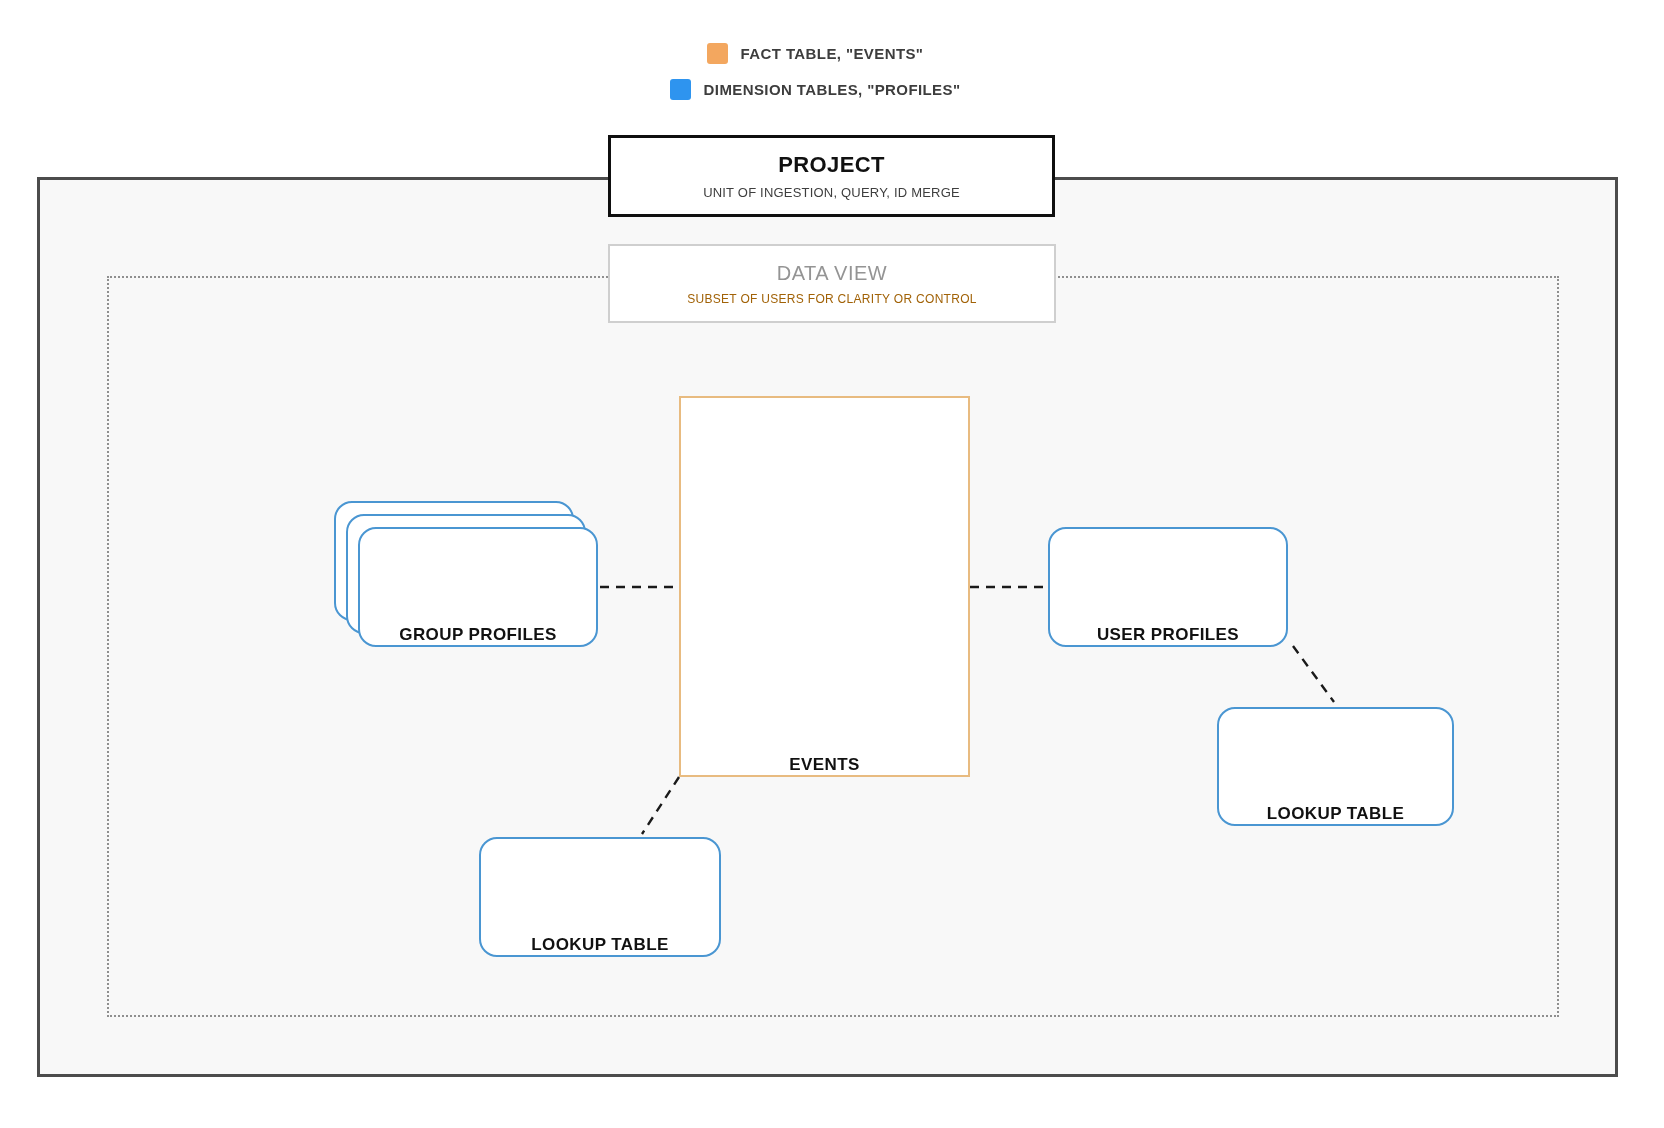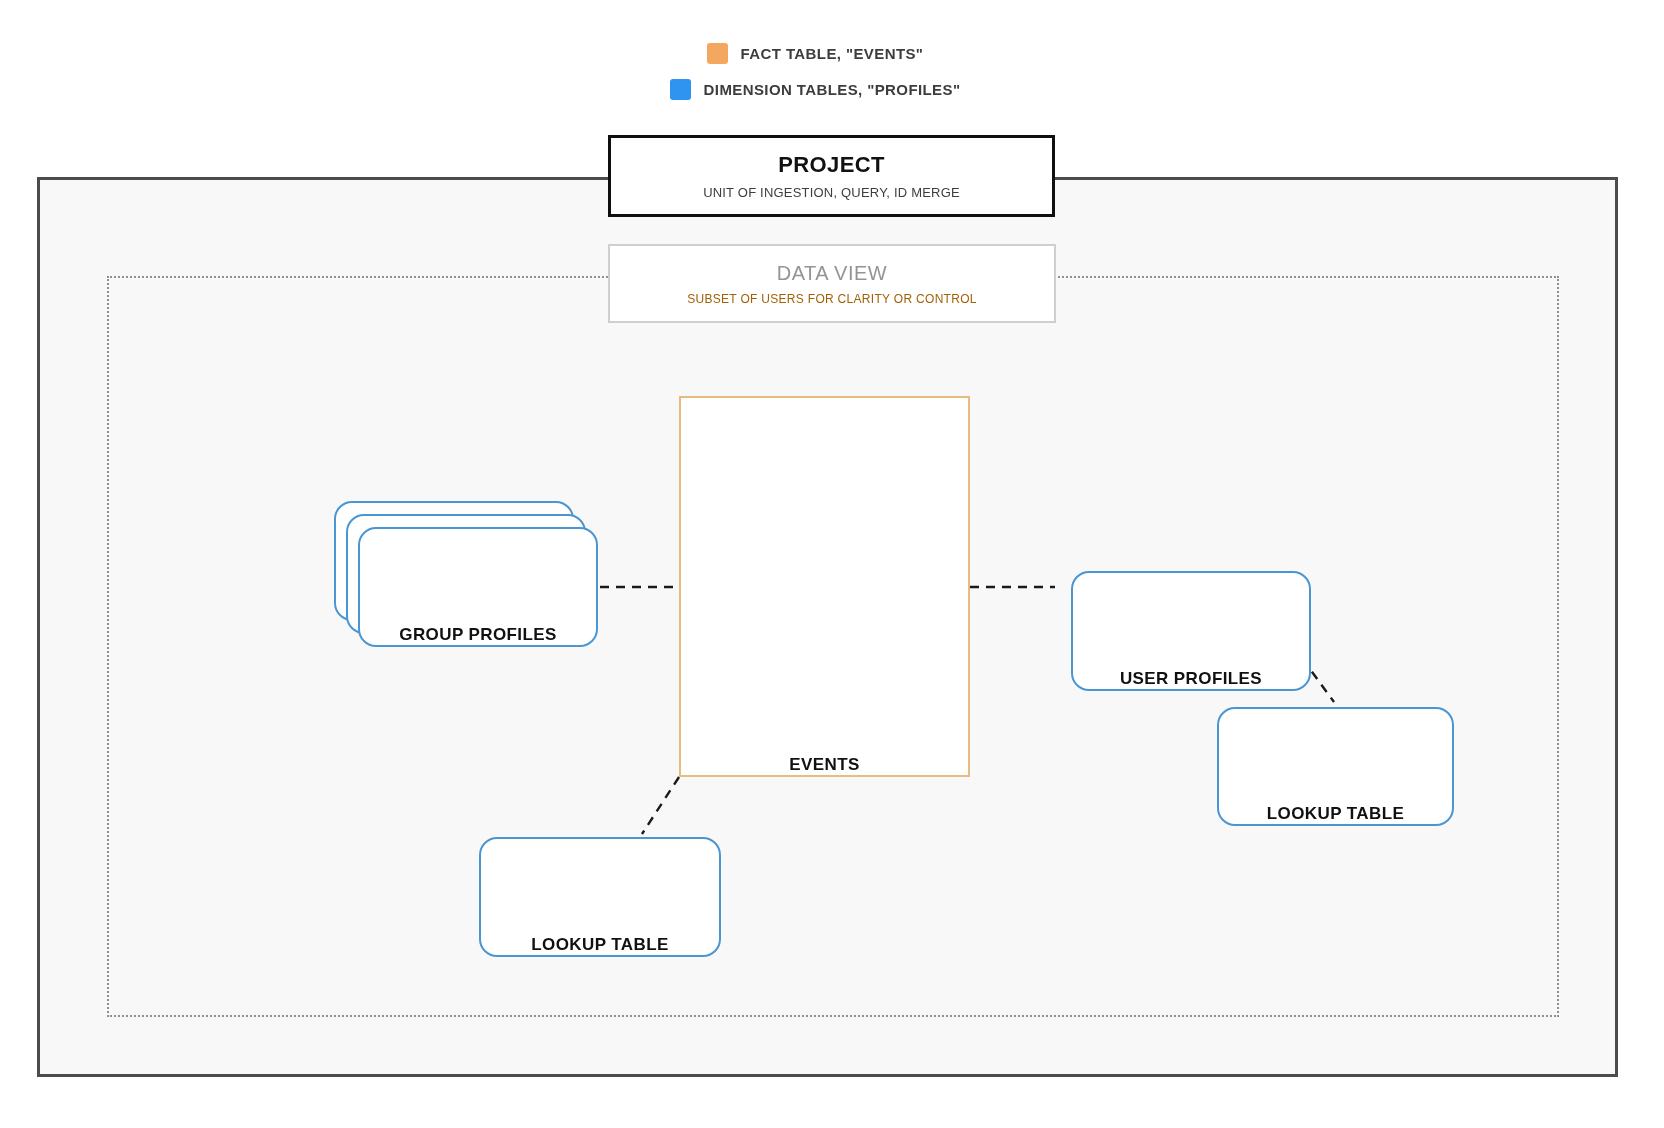--- a/index.html
+++ b/index.html
@@ -58,21 +58,21 @@
   }
   .node-label {
     font-size: 17px; font-weight: bold; color: #111111; letter-spacing: 0.4px;
     white-space: nowrap;
   }
   .fact-node { left: 679px; top: 396px; width: 291px; height: 381px; border: 2px solid #e8bb80; }
   .dim-node { border: 2px solid #4a96d2; border-radius: 18px; width: 240px; height: 120px; }
   .stack-card-back  { left: 334px; top: 501px; z-index: 4; }
   .stack-card-mid   { left: 346px; top: 514px; z-index: 4; }
   .stack-card-front { left: 358px; top: 527px; z-index: 5; }
-  .user-profiles-node { left: 1071px; top: 527px; margin-top: 44px; }
+  .user-profiles-node { left: 1048px; top: 527px; }
   .lookup-right-node  { left: 1217px; top: 707px; width: 237px; height: 119px; }
   .lookup-bottom-node { left: 479px;  top: 837px; width: 242px; height: 120px; }
 </style>
 </head>
 <body>
 
 <div class="canvas">
 
   <div class="legend">
     <div class="legend-row">

